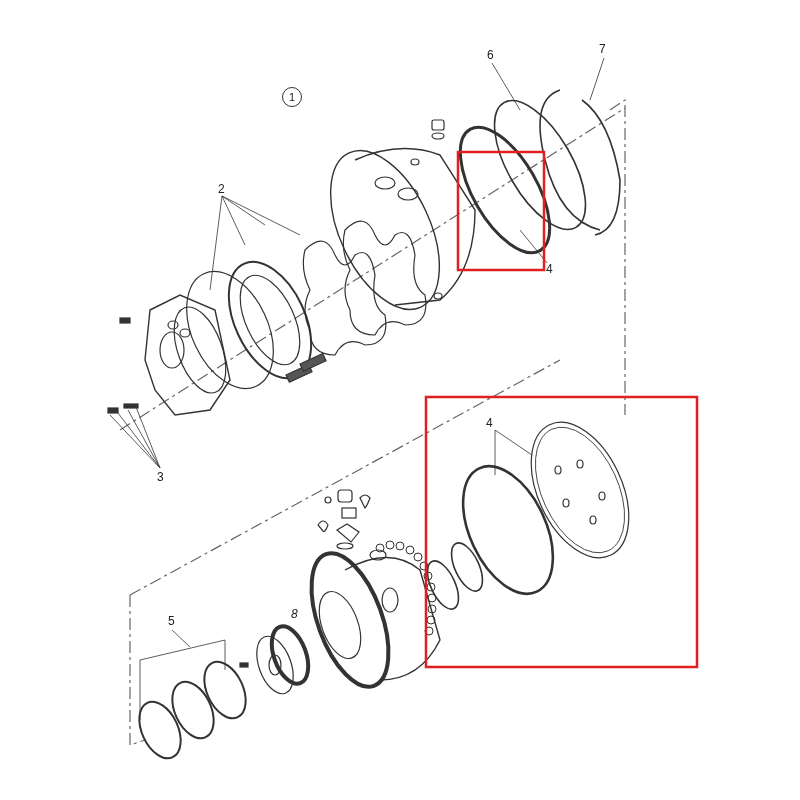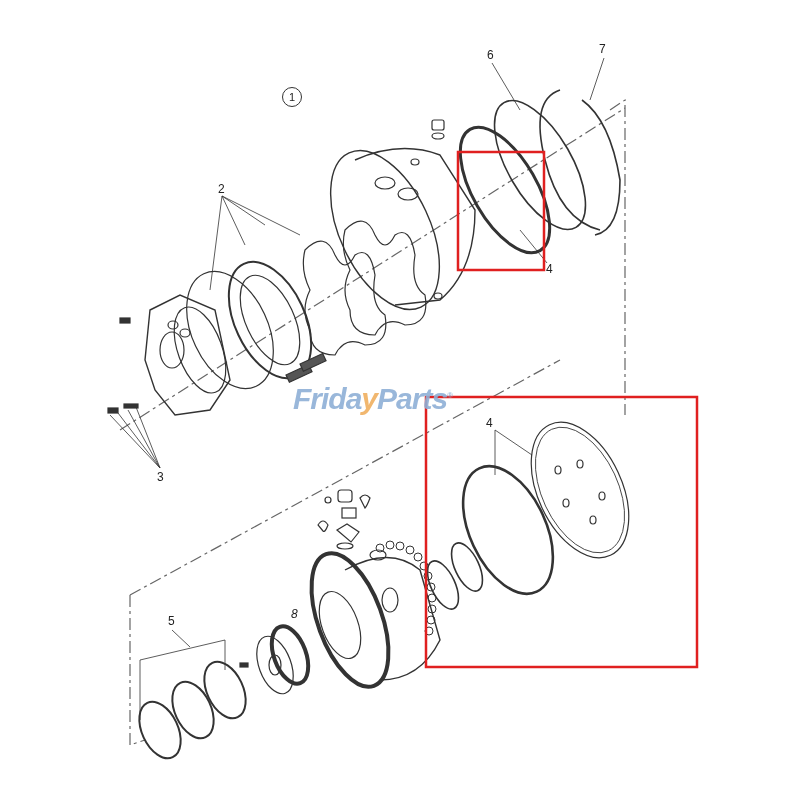--- a/index.html
+++ b/index.html
@@ -131,16 +131,13 @@
   <div class="circle-label" style="left:282px;top:87px;">1</div>
   <div class="callout" style="left:218px;top:182px;">2</div>
   <div class="callout" style="left:157px;top:470px;">3</div>
   <div class="callout" style="left:546px;top:262px;">4</div>
   <div class="callout" style="left:486px;top:416px;">4</div>
   <div class="callout" style="left:168px;top:614px;">5</div>
   <div class="callout" style="left:487px;top:48px;">6</div>
   <div class="callout" style="left:599px;top:42px;">7</div>
   <div class="callout" style="left:291px;top:607px;font-style:italic;">8</div>
 
-  <div class="watermark">
-    <span>Frida</span><span class="mark">y</span><span>Parts</span><sup style="font-size:8px;">®</sup>
-  </div>
 </div>
 
 </body></html>

